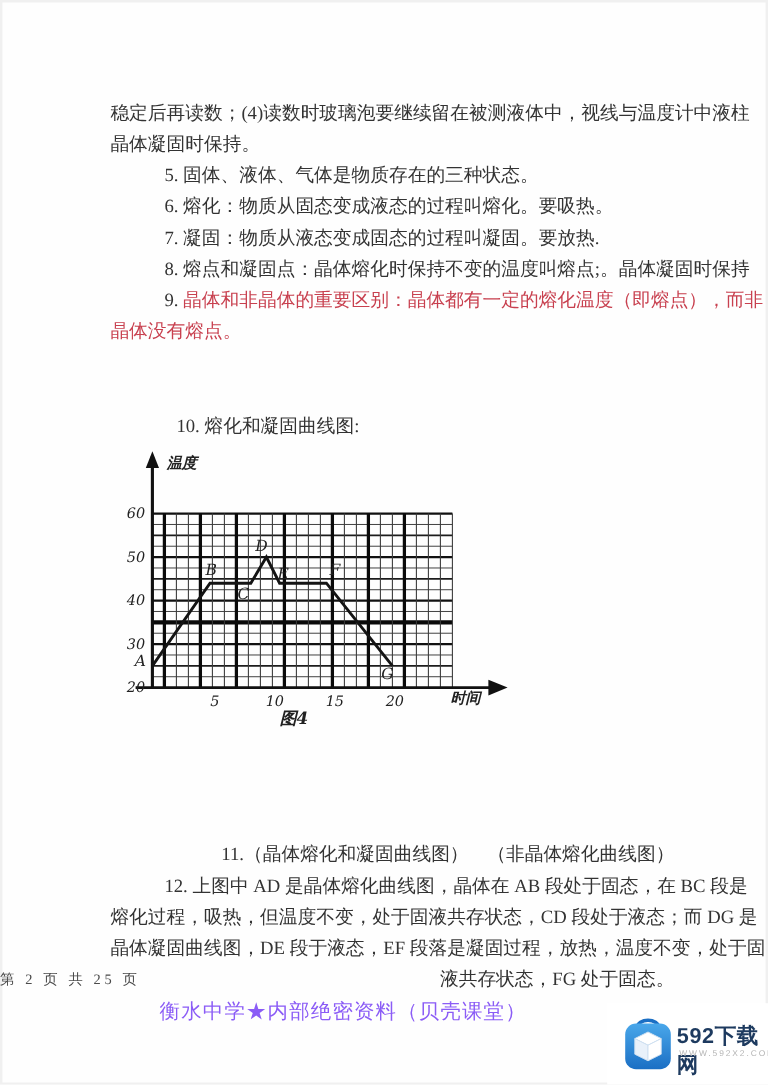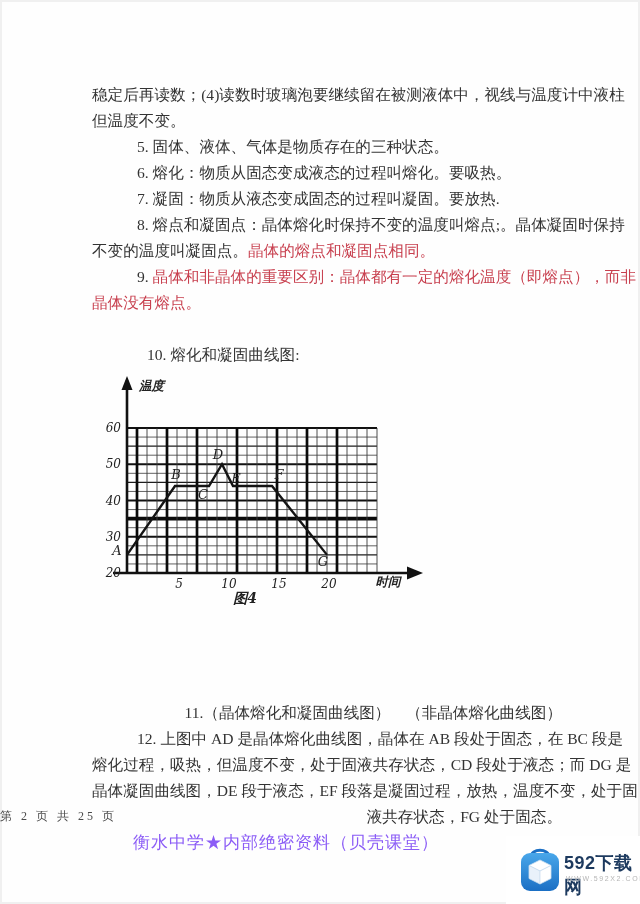--- a/index.html
+++ b/index.html
@@ -45,26 +45,25 @@
     font-size:7px; letter-spacing:1.6px;
   }
 </style>
 </head>
 <body>
 
 <div id="page">
 
   <div id="top-text" class="textblock">
       <div class="tline"><span>稳定后再读数；(4)读数时玻璃泡要继续留在被测液体中，视线与温度计中液柱</span></div>
-      <div class="tline"><span>但温度不变。</span></div>
+      <div class="tline"><span>晶体凝固时保持。</span></div>
       <div class="tline indent"><span>5. 固体、液体、气体是物质存在的三种状态。</span></div>
       <div class="tline indent"><span>6. 熔化：物质从固态变成液态的过程叫熔化。要吸热。</span></div>
       <div class="tline indent"><span>7. 凝固：物质从液态变成固态的过程叫凝固。要放热.</span></div>
       <div class="tline indent"><span>8. 熔点和凝固点：晶体熔化时保持不变的温度叫熔点;。晶体凝固时保持</span></div>
-      <div class="tline"><span>不变的温度叫凝固点。</span><span style="color: rgb(200, 64, 79);">晶体的熔点和凝固点相同。</span></div>
       <div class="tline indent"><span>9. </span><span style="color: rgb(200, 64, 79); margin-top: 24px;">晶体和非晶体的重要区别：晶体都有一定的熔化温度（即熔点），而非</span></div>
       <div class="tline"><span style="color: rgb(200, 64, 79);">晶体没有熔点。</span></div>
     </div>
 
   <div id="item10-line">10. 熔化和凝固曲线图:</div>
 
   <div id="figure">
       <svg width="375" height="240">
         <g>
           <line x1="42" y1="191.9375" x2="292" y2="191.9375" stroke="#3a3a3a" stroke-width="0.8"></line>

